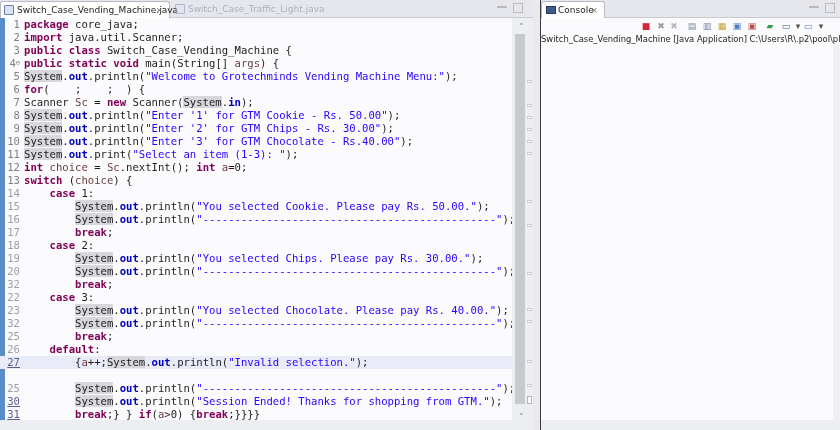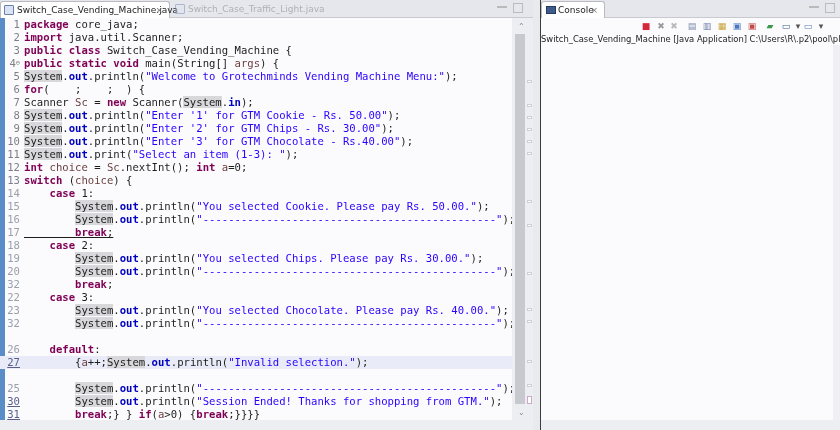--- a/index.html
+++ b/index.html
@@ -84,28 +84,29 @@
         <div class="line" style="top: 78px;"><span class="ln">7</span><span class="code">Scanner <span class="var">Sc</span> = <span class="kw">new</span> Scanner(<span class="sys">System</span>.<span class="fld">in</span>);</span></div>
         <div class="line" style="top: 91px;"><span class="ln">8</span><span class="code"><span class="sys">System</span>.<span class="fld">out</span>.println(<span class="str">"Enter '1' for GTM Cookie - Rs. 50.00"</span>);</span></div>
         <div class="line" style="top: 104px;"><span class="ln">9</span><span class="code"><span class="sys">System</span>.<span class="fld">out</span>.println(<span class="str">"Enter '2' for GTM Chips - Rs. 30.00"</span>);</span></div>
         <div class="line" style="top: 117px;"><span class="ln">10</span><span class="code"><span class="sys">System</span>.<span class="fld">out</span>.println(<span class="str">"Enter '3' for GTM Chocolate - Rs.40.00"</span>);</span></div>
         <div class="line" style="top: 130px;"><span class="ln">11</span><span class="code"><span class="sys">System</span>.<span class="fld">out</span>.print(<span class="str">"Select an item (1-3): "</span>);</span></div>
         <div class="line" style="top: 143px;"><span class="ln">12</span><span class="code"><span class="kw">int</span> <span class="var">choice</span> = <span class="var">Sc</span>.nextInt(); <span class="kw">int</span> <span class="var">a</span>=0;</span></div>
         <div class="line" style="top: 156px;"><span class="ln">13</span><span class="code"><span class="kw">switch</span> (<span class="var">choice</span>) {</span></div>
         <div class="line" style="top: 169px;"><span class="ln dim">14</span><span class="code">    <span class="kw">case</span> 1:</span></div>
         <div class="line" style="top: 182px;"><span class="ln dim">15</span><span class="code">        <span class="sys">System</span>.<span class="fld">out</span>.println(<span class="str">"You selected Cookie. Please pay Rs. 50.00."</span>);</span></div>
         <div class="line" style="top: 195px;"><span class="ln dim">16</span><span class="code">        <span class="sys">System</span>.<span class="fld">out</span>.println(<span class="str">"----------------------------------------------"</span>);</span></div>
-        <div class="line" style="top: 208px; text-decoration: underline;"><span class="ln dim">17</span><span class="code">        <span class="kw">break</span>;</span></div>
+        <div class="line" style="top: 208px;"><span class="ln dim">17</span><span class="code">        <span class="kw">break</span>;</span></div>
         <div class="line" style="top: 221px;"><span class="ln dim">18</span><span class="code">    <span class="kw">case</span> 2:</span></div>
         <div class="line" style="top: 234px;"><span class="ln dim">19</span><span class="code">        <span class="sys">System</span>.<span class="fld">out</span>.println(<span class="str">"You selected Chips. Please pay Rs. 30.00."</span>);</span></div>
         <div class="line" style="top: 247px;"><span class="ln dim">20</span><span class="code">        <span class="sys">System</span>.<span class="fld">out</span>.println(<span class="str">"----------------------------------------------"</span>);</span></div>
         <div class="line" style="top: 260px;"><span class="ln dim">32</span><span class="code">        <span class="kw">break</span>;</span></div>
         <div class="line" style="top: 273px;"><span class="ln dim">22</span><span class="code">    <span class="kw">case</span> 3:</span></div>
         <div class="line" style="top: 286px;"><span class="ln dim">23</span><span class="code">        <span class="sys">System</span>.<span class="fld">out</span>.println(<span class="str">"You selected Chocolate. Please pay Rs. 40.00."</span>);</span></div>
         <div class="line" style="top: 299px;"><span class="ln dim">32</span><span class="code">        <span class="sys">System</span>.<span class="fld">out</span>.println(<span class="str">"----------------------------------------------"</span>);</span></div>
+        <div class="line" style="top: 312px;"><span class="ln dim">25</span><span class="code">        <span class="kw">break</span>;</span></div>
         <div class="line" style="top: 325px;"><span class="ln dim">26</span><span class="code">    <span class="kw">default</span>:</span></div>
         <div class="line current" style="top: 338px;"><span class="ln ul">27</span><span class="code">        {<span class="var">a</span>++;<span class="sys">System</span>.<span class="fld">out</span>.println(<span class="str">"Invalid selection."</span>);</span></div>
         <div class="line" style="top: 364px;"><span class="ln dim">25</span><span class="code">        <span class="sys">System</span>.<span class="fld">out</span>.println(<span class="str">"----------------------------------------------"</span>);</span></div>
         <div class="line" style="top: 377px;"><span class="ln ul">30</span><span class="code">        <span class="sys">System</span>.<span class="fld">out</span>.println(<span class="str">"Session Ended! Thanks for shopping from GTM."</span>);</span></div>
         <div class="line" style="top: 390px;"><span class="ln ul">31</span><span class="code">        <span class="kw">break</span>;} } <span class="kw">if</span>(<span class="var">a</span>&gt;0) {<span class="kw">break</span>;}}}}</span></div>
       </div>
 
     <div class="vscroll">
       <span class="arrow" style="top:4px;">⌃</span>
       <div class="thumb"></div>

